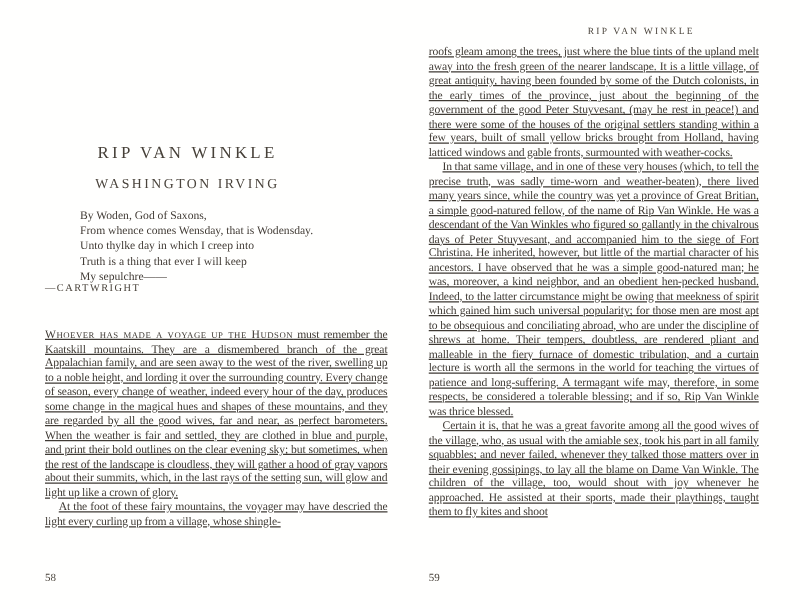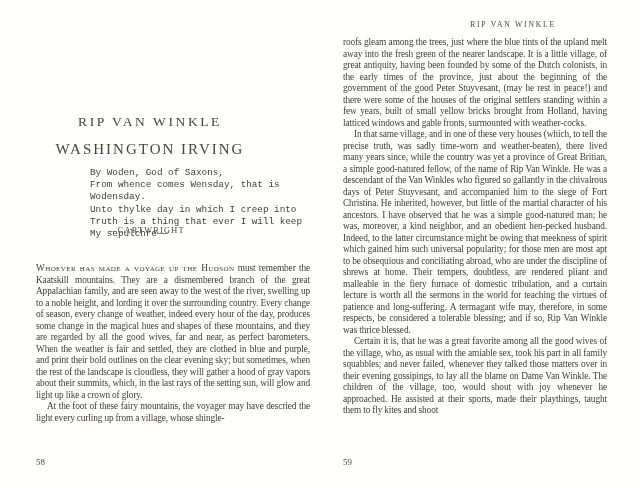--- a/index.html
+++ b/index.html
@@ -36,60 +36,60 @@
     letter-spacing: 2.6px;
     color: #474139;
     white-space: nowrap;
   }
   .chapter-author {
     position: absolute;
     top: 141px;
     left: 0;
     width: 228px;
     text-align: center;
-    font-size: 15px;
+    font-size: 11px;
     letter-spacing: 2px;
     color: #4a443c;
     white-space: nowrap;
   }
   .epigraph {
     position: absolute;
     top: 167px;
-    left: 54px;
+    left: 28px;
     right: 0;
     font-size: 9.3px;
     line-height: 12.2px;
     color: #423c36;
-    font-family: Liberation Mono, monospace;
   }
   .epigraph-attribution {
     position: absolute;
     top: 226px;
     left: 0;
     width: 221px;
-    text-align: center;
+    text-align: left;
     font-size: 8.3px;
     letter-spacing: 1.2px;
     color: #4a443c;
   }
   .running-header {
     position: absolute;
     top: 20px;
     left: 76px;
     width: 188px;
     text-align: center;
     font-size: 7.6px;
     letter-spacing: 1.8px;
     color: #4a443c;
     white-space: nowrap;
   }
   .body-text {
     position: absolute;
     left: 0;
     width: 100%;
+    text-decoration: underline;
   }
   .body-text-left  { top: 263px; }
   .body-text-right { top: 37px; }
   .body-text p {
     margin: 0;
     text-align: justify;
     font-size: 9.3px;
     line-height: 11.5px;
     letter-spacing: -0.1px;
     word-spacing: -0.2px;

